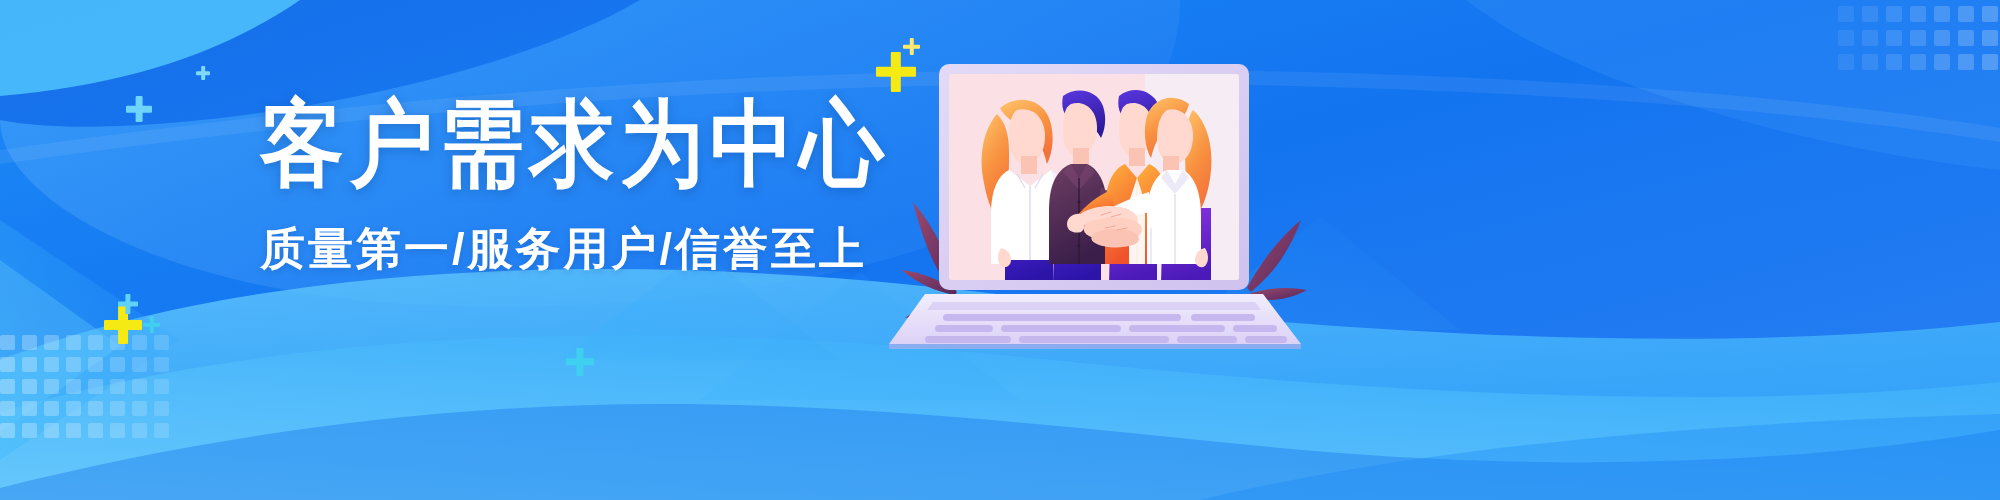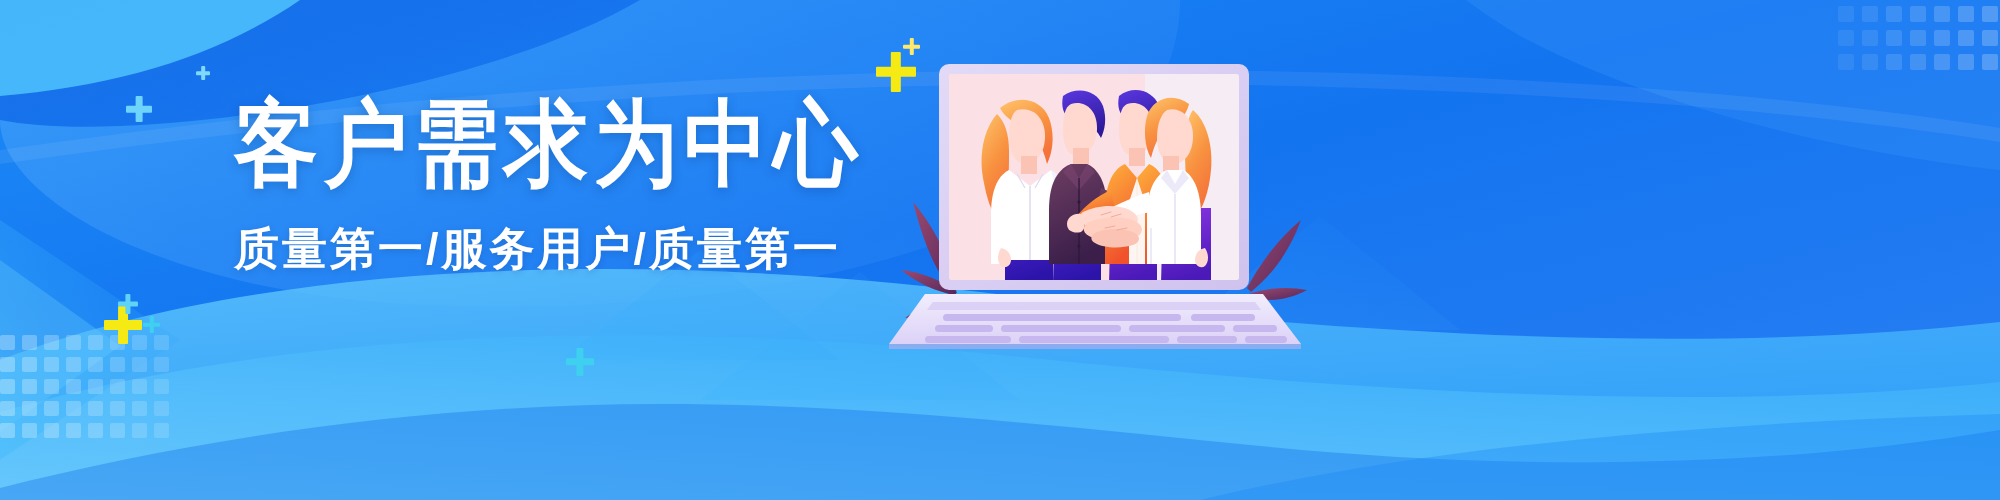--- a/index.html
+++ b/index.html
@@ -5,21 +5,21 @@
   html,body{margin:0;padding:0;background:#0b57d0;}
   #banner{
     position:relative;width:2000px;height:500px;overflow:hidden;
     font-family:"Liberation Sans","DejaVu Sans",sans-serif;
     background:linear-gradient(110deg,#1f8bf5 0%,#1b7ef2 22%,#1474f0 48%,#1a73ee 70%,#2a7ef2 100%);
   }
   .layer{position:absolute;inset:0;}
   svg.layer{width:2000px;height:500px;display:block;}
 
   
-  #text-block{position:absolute;left:234px;top:96px;width:640px;z-index:40;}
+  #text-block{position:absolute;left:260px;top:96px;width:640px;z-index:40;}
   #headline{
     font-size:84px;line-height:1;font-weight:700;color:#ffffff;
     letter-spacing:6px;white-space:nowrap;
     text-shadow:0 3px 10px rgba(8,50,120,.28);
     transform:scaleY(1.12);transform-origin:left top;
   }
   #subhead{
     margin-top:46px;font-size:45px;line-height:1;font-weight:700;color:#ffffff;
     letter-spacing:3px;white-space:nowrap;
     text-shadow:0 2px 7px rgba(8,50,120,.22);
@@ -200,21 +200,21 @@
         <i class="v"></i>
       </div>
       <div class="plus" style="left: 118px; top: 294px; width: 20px; height: 20px; color: rgb(95, 210, 245);">
         <i class="h"></i>
         <i class="v"></i>
       </div>
     </div>
 
   <div id="text-block">
     <div id="headline">客户需求为中心</div>
-    <div id="subhead">质量第一/服务用户/质量第一</div>
+    <div id="subhead">质量第一/服务用户/信誉至上</div>
   </div>
 
   <div id="laptop">
     <svg viewBox="0 0 420 300" aria-hidden="true">
       <defs>
         <linearGradient id="screenBg" x1="0" y1="0" x2="0.3" y2="1">
           <stop offset="0%" stop-color="#fde6e8"></stop>
           <stop offset="55%" stop-color="#fbdfe4"></stop>
           <stop offset="100%" stop-color="#f6e6f2"></stop>
         </linearGradient>

